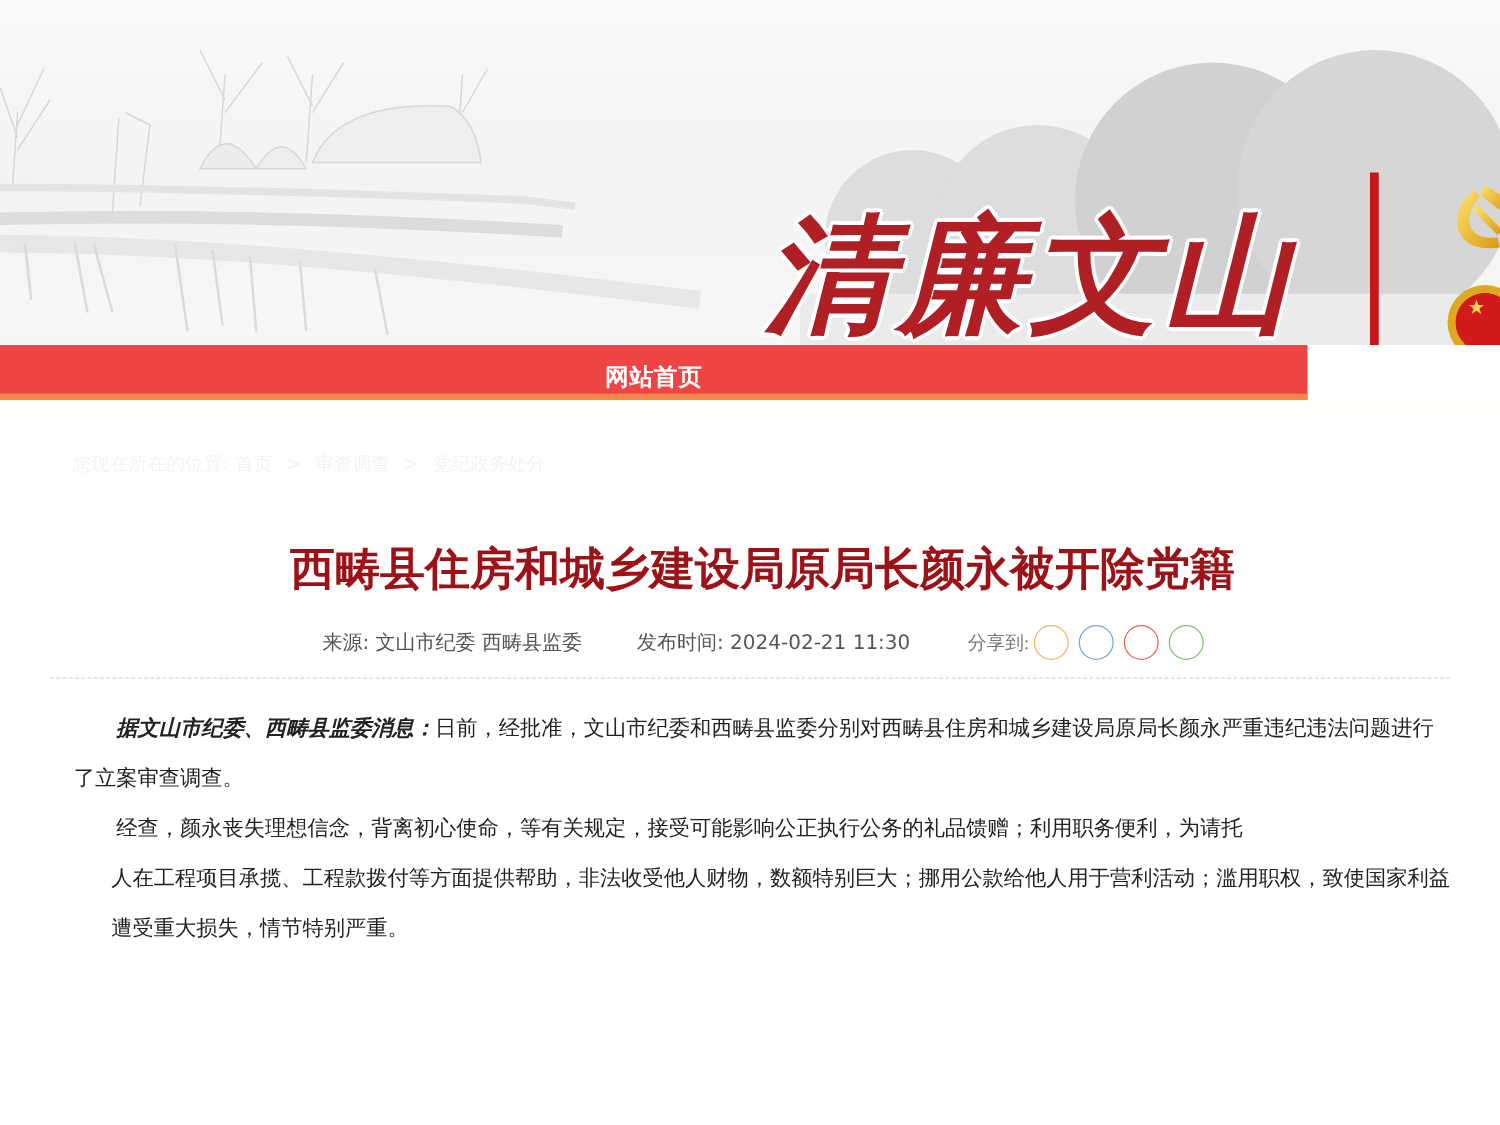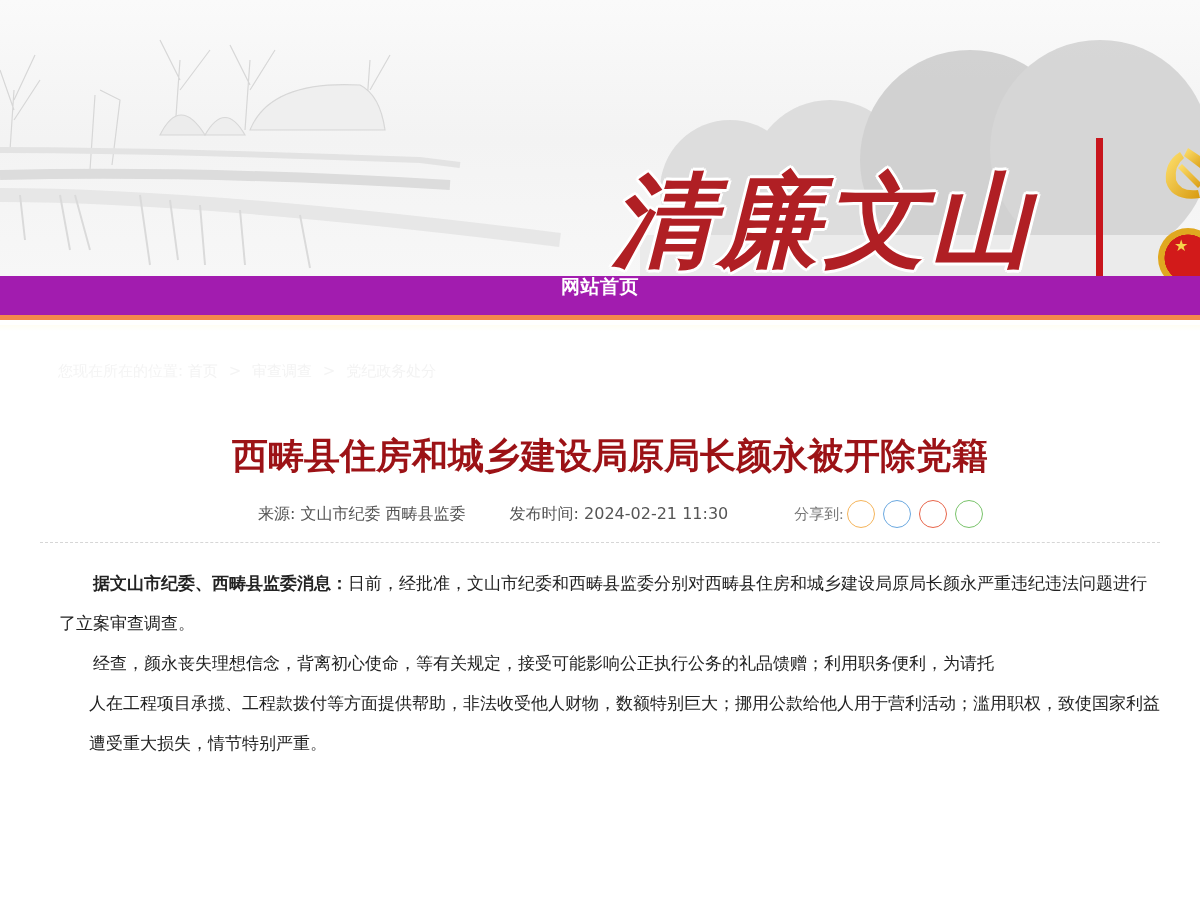--- a/index.html
+++ b/index.html
@@ -30,24 +30,24 @@
     position: absolute; left: 1158px; top: 142px; width: 60px; height: 60px;
   }
   .emblem-national {
     position: absolute; left: 1158px; top: 228px; width: 60px; height: 60px; border-radius: 50%;
     background: radial-gradient(circle at 50% 50%, #d21a1a 0 55%, #e0a820 56% 100%);
   }
   .emblem-national .star { position: absolute; color: #f6d34a; font-size: 16px; left: 16px; top: 8px; }
 
   
   .navbar {
-    position: absolute; left: 0; top: 276px; width: 1200px; height: 44px;
-    background: #a21caf;
+    position: absolute; left: 0; top: 276px; width: 1046px; height: 44px;
+    background: #ef4444;
     border-bottom: 5px solid #f4874c;
-    display: flex; justify-content: center; align-items: flex-start;
+    display: flex; justify-content: center; align-items: flex-end;
   }
   .navbar .nav-item {
     color: #fff; font-weight: bold; font-size: 19px; letter-spacing: 0.5px;
     text-decoration: none; cursor: pointer; margin-top: -2px;
   }
   .nav-shadow { position: absolute; left: 0; top: 325px; width: 1200px; height: 6px;
     background: linear-gradient(180deg, #fffdf3, #ffffff); }
 
   
   .breadcrumb {
@@ -61,37 +61,37 @@
   .article-title {
     position: absolute; left: 0; top: 432px; width: 1220px; text-align: center;
     font-size: 36px; font-weight: bold; color: #9c1216; letter-spacing: 0px; line-height: 48px;
   }
   .meta {
     position: absolute; left: 258px; top: 499px; height: 30px;
     display: flex; align-items: center; font-size: 16px; color: #555;
     white-space: nowrap;
   }
   .meta .source { margin-right: 44px; text-align: right; }
-  .meta .pubtime { margin-right: 66px; }
+  .meta .pubtime { margin-right: 46px; }
   .meta .share-label { color: #777; font-size: 15px; margin-right: 4px; font-family: Liberation Serif, serif; }
   .share-btn {
     width: 28px; height: 28px; border-radius: 50%; border: 1.5px solid #ccc; margin-right: 8px;
     background: #fff; cursor: pointer;
   }
   .meta-divider {
     position: absolute; left: 40px; top: 542px; width: 1120px; height: 0;
     border-top: 1px dashed #d6d6d6;
   }
 
   .content {
     position: absolute; left: 59px; top: 563px; width: 1102px;
     font-size: 17px; line-height: 40px; color: #222;
   }
   .content p { text-indent: 34px; }
-  .content strong { font-weight: bold; }
+  .content strong { font-weight: bold; font-style: italic; }
   .content .forced { display: block; text-indent: 0; margin-left: 30px; }
 </style>
 </head>
 <body>
 
 <div class="banner">
   <svg class="sketch" viewBox="0 0 620 276" preserveAspectRatio="none">
     <g stroke="#d4d4d4" stroke-width="1.2" fill="none" opacity="0.9">
       <path d="M10 150 L14 90 M14 110 L0 70 M14 100 L35 55 M14 120 L40 80"></path>
       <path d="M175 130 L180 60 M180 80 L160 40 M180 90 L210 50"></path>

